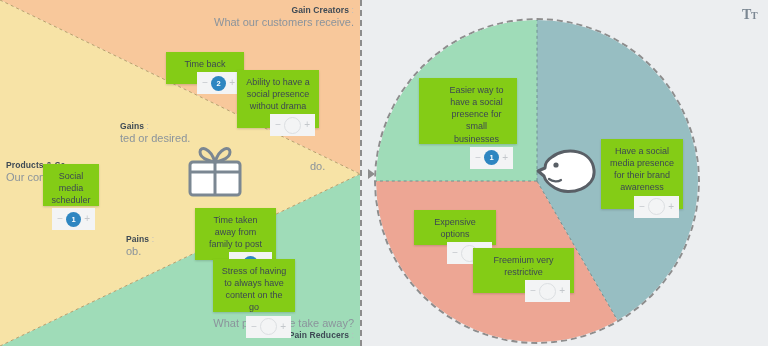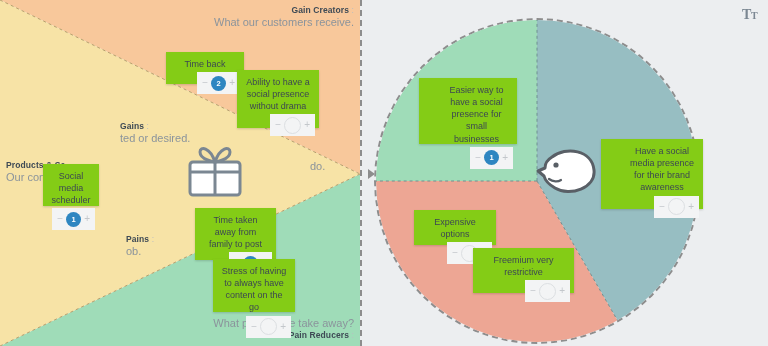--- a/index.html
+++ b/index.html
@@ -232,21 +232,21 @@
     <div class="card-text">Easier way to have a social presence for small businesses</div>
     <div class="card-foot">
       <div class="stepper">
         <span class="stp-sign">−</span>
         <span class="stp-val">1</span>
         <span class="stp-sign">+</span>
       </div>
     </div>
   </div>
 
-  <div class="card" style="left:601px;top:139px;width:82px;height:70px;padding-left:20px;">
+  <div class="card" style="left:601px;top:139px;width:82px;height:70px;">
     <div class="card-text">Have a social media presence for their brand awareness</div>
     <div class="card-foot">
       <div class="stepper">
         <span class="stp-sign">−</span>
         <span class="stp-val empty"></span>
         <span class="stp-sign">+</span>
       </div>
     </div>
   </div>
 

